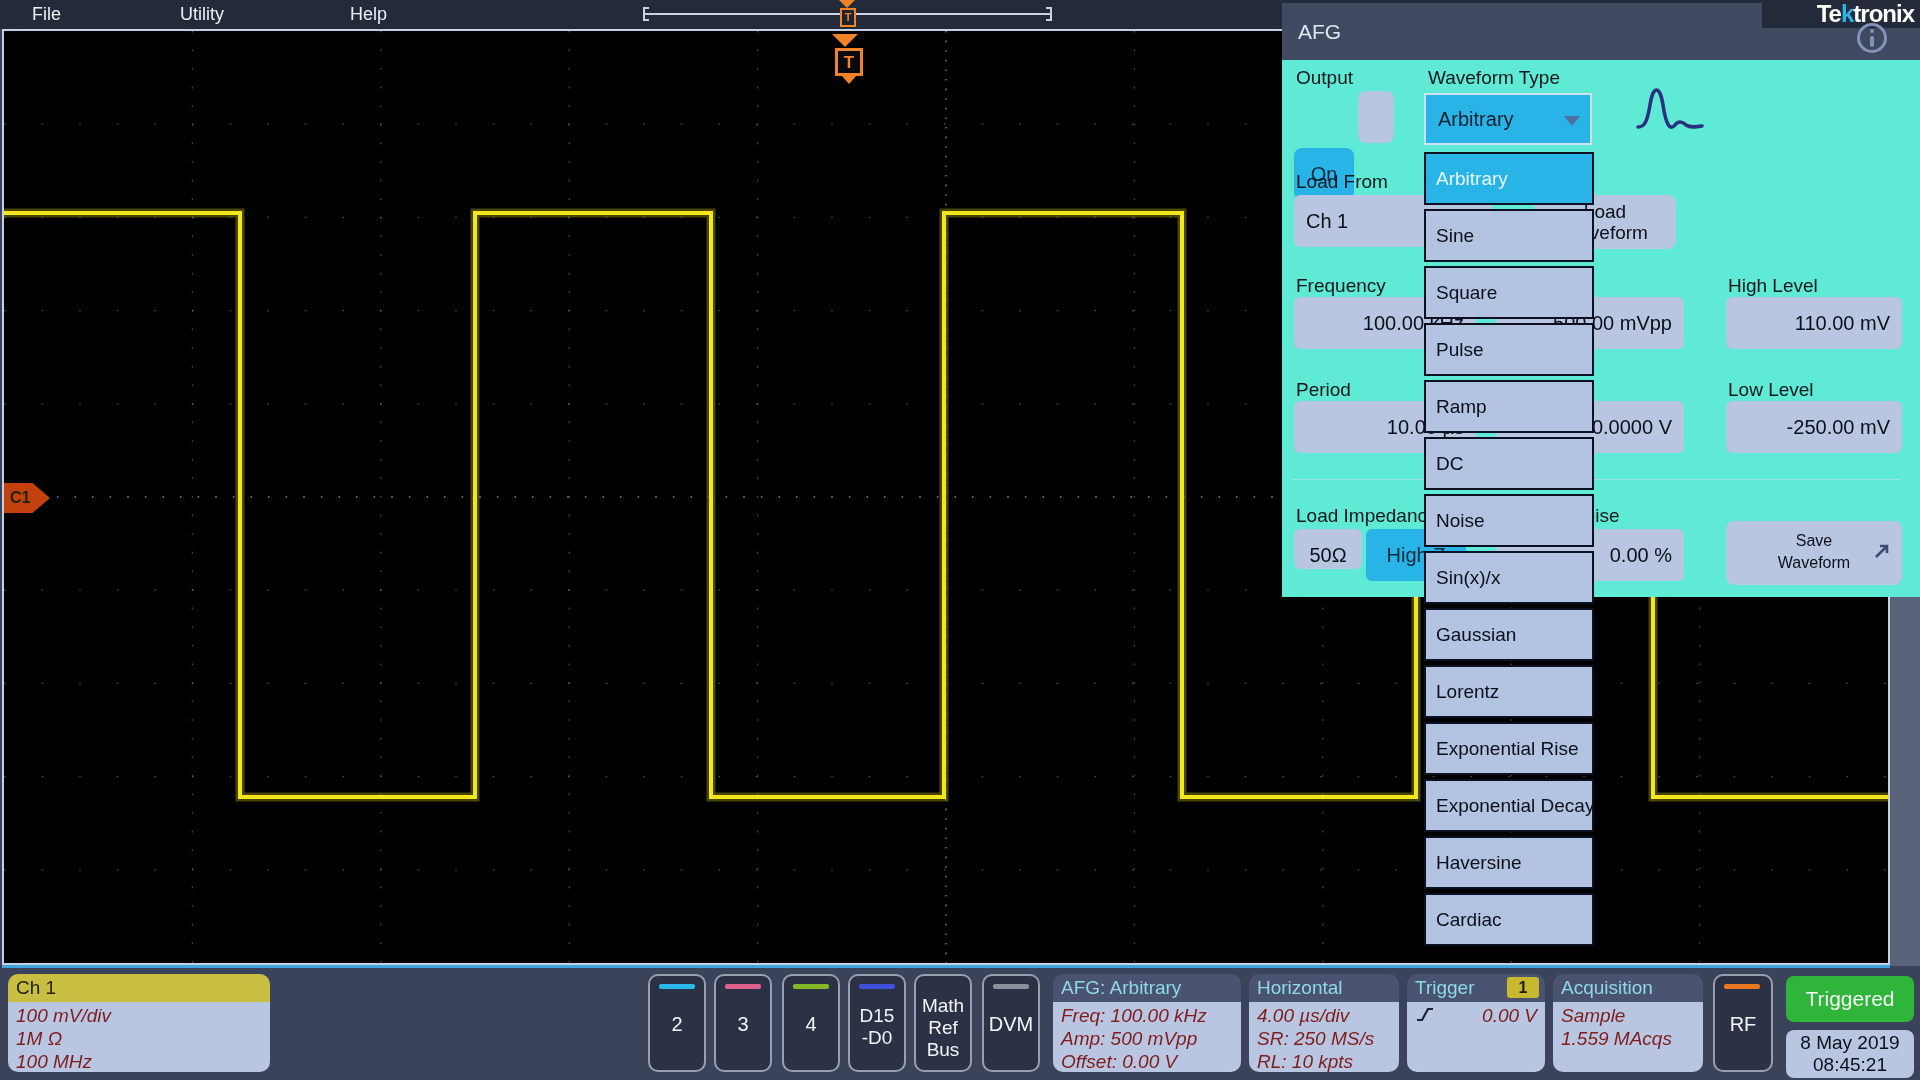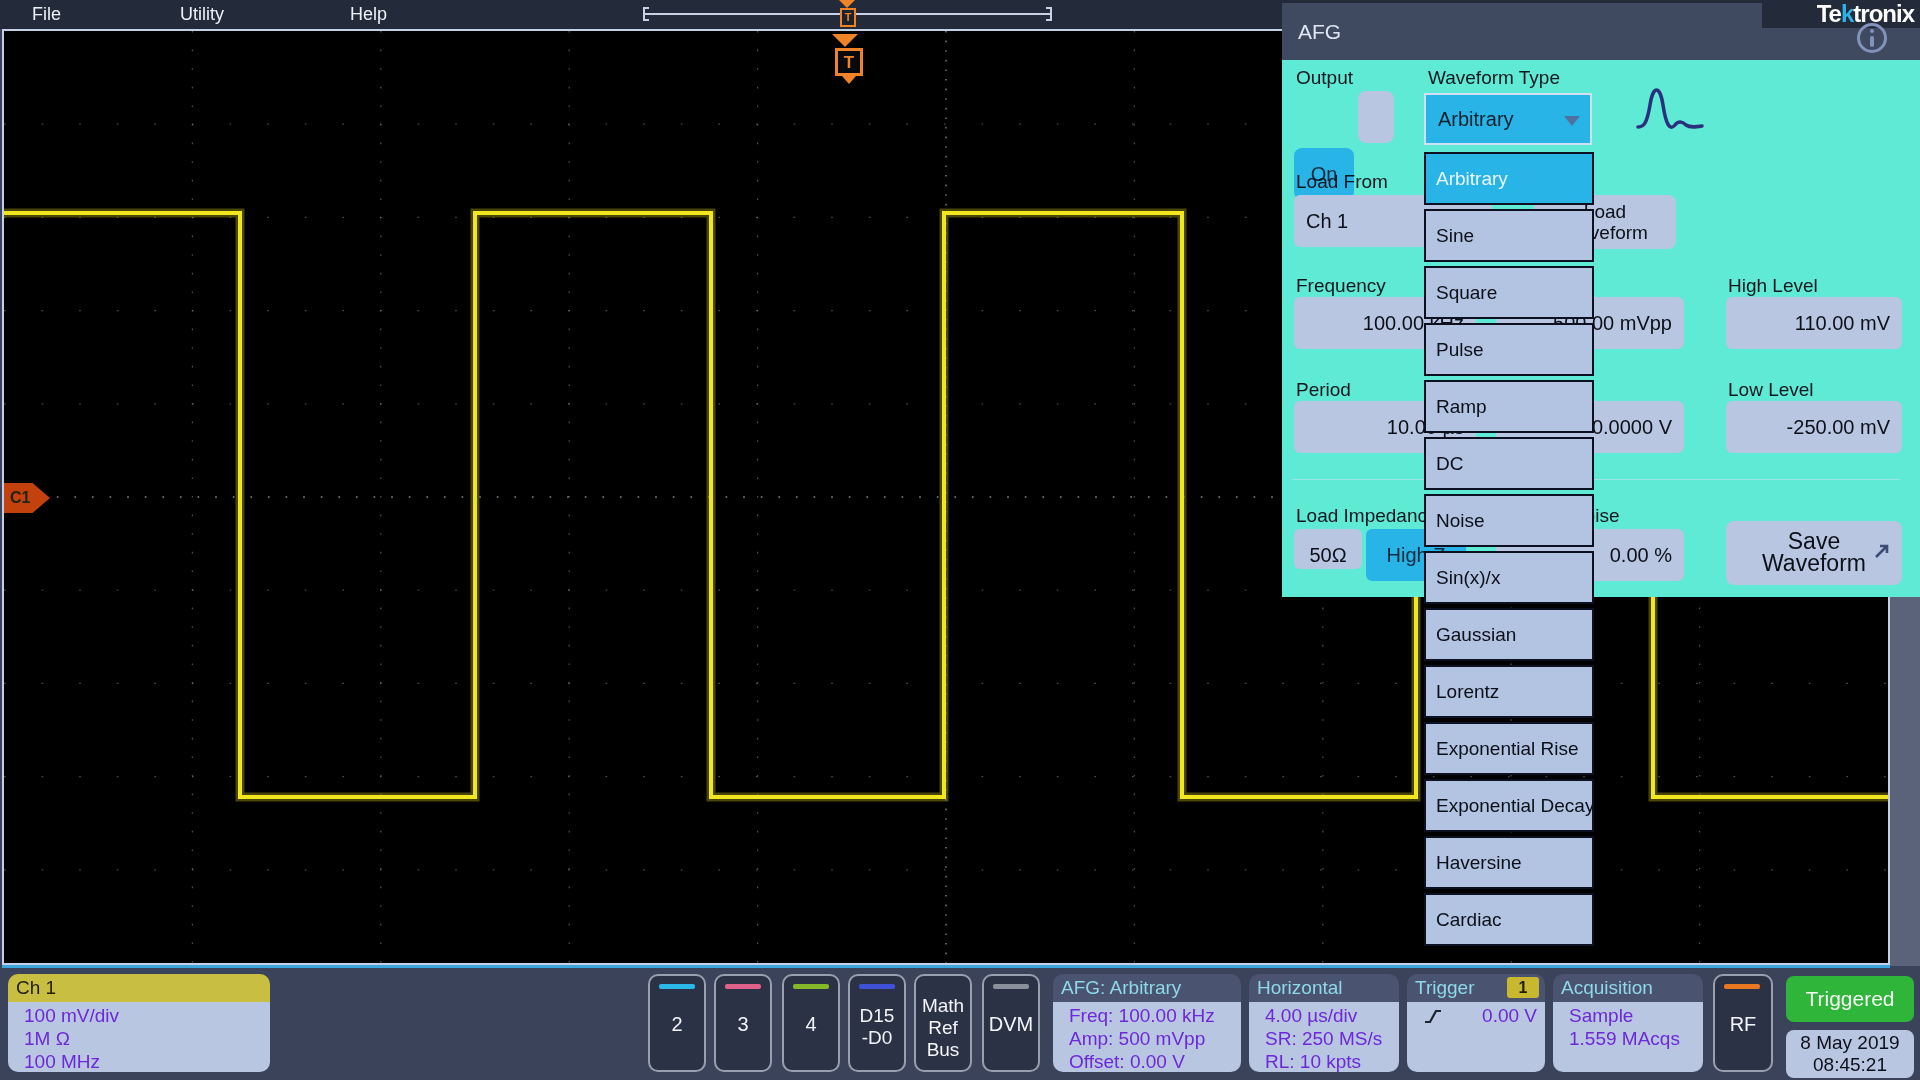--- a/index.html
+++ b/index.html
@@ -62,47 +62,47 @@
   #freq-field { left:12px; top:294px; width:182px; height:52px; }
   #ampl-field { left:214px; top:294px; width:188px; height:52px; }
   #high-field { left:444px; top:294px; width:176px; height:52px; }
   #period-field { left:12px; top:398px; width:182px; height:52px; }
   #offset-field { left:214px; top:398px; width:188px; height:52px; }
   #low-field { left:444px; top:398px; width:176px; height:52px; }
   #panel-divider { position:absolute; left:10px; top:476px; width:608px; height:1px; background:rgba(215,224,240,.5); }
   #fifty-btn { left:12px; top:526px; width:68px; height:40px; font-size:20px; line-height:52px; border-radius:6px; }
   #highz-btn { left:84px; top:526px; width:100px; height:52px; font-size:20px; line-height:52px; border-radius:6px; }
   #noise-field { left:214px; top:526px; width:188px; height:52px; }
-  #save-btn { left:444px; top:518px; width:176px; height:64px; font-size:23px; line-height:22px; padding-top:9px; }
+  #save-btn { left:444px; top:518px; width:176px; height:64px; font-size:16px; line-height:22px; padding-top:9px; }
   #save-arrow { position:absolute; right:10px; top:20px; }
 
   
   #wt-dropdown { position:absolute; left:1424px; top:152px; width:170px; z-index:30; }
   .dd-item { height:53px; margin-bottom:4px; background:#b3c3e2; border:2px solid #0d1020;
     color:#0c1018; font-size:19px; line-height:49px; padding-left:10px; overflow:hidden; white-space:nowrap; cursor:pointer; }
   .dd-item.selected { background:#29b4e8; color:#eaf7fd; }
 
   
   #bottombar { position:absolute; left:0; top:968px; width:1920px; height:112px; background:#3a435a; z-index:6; }
   .bb-box { position:absolute; top:6px; height:98px; border-radius:10px; overflow:hidden; }
   .bb-head { height:28px; color:#8fd8ea; font-size:19px; line-height:27px; padding-left:8px; background:#4a5470; }
-  .bb-body { background:#b9c6e2; color:#6d28d9; font-size:19px; line-height:23px; padding:2px 8px 0 16px; height:70px; }
+  .bb-body { background:#b9c6e2; color:#7f1d1d; font-size:19px; line-height:23px; padding:2px 8px 0 8px; height:70px;font-style:italic; }
   #ch1-box { left:8px; width:262px; }
   #ch1-box .bb-head { background:#c8bf42; color:#23200a; }
   .chan-btn { position:absolute; top:6px; width:58px; height:98px; background:#2b3245;
     border:2px solid #98a0b0; border-radius:10px; color:#f2f5fa; text-align:center; cursor:pointer; }
   .chan-bar { position:absolute; left:9px; top:8px; width:36px; height:5px; border-radius:2px; }
   .chan-label { position:absolute; left:0; width:100%; top:50%; transform:translateY(-42%); font-size:20px; line-height:23px; }
   #afg-box { left:1053px; width:188px; }
   #horiz-box { left:1249px; width:150px; }
   #trig-box { left:1407px; width:138px; }
   #trig-box .bb-head { display:flex; }
   #trig-badge { margin-left:auto; margin-right:6px; margin-top:3px; width:32px; height:21px; background:#c8b830;
     border-radius:3px; color:#201c04; font-size:16px; font-weight:bold; text-align:center; line-height:21px; }
-  #trig-level-row { display:flex; align-items:center; }
+  #trig-level-row { display:flex; }
   #trig-level { margin-left:auto; }
   #acq-box { left:1553px; width:150px; }
   #rf-btn { left:1713px; width:60px; }
   #triggered-badge { position:absolute; left:1786px; top:8px; width:128px; height:46px; background:#2fb53a;
     border-radius:8px; color:#f4faf4; font-size:21px; text-align:center; line-height:46px; }
   #datetime-box { position:absolute; left:1786px; top:62px; width:128px; height:48px; background:#b9c6e2;
     border-radius:8px; color:#0c1018; font-size:19px; line-height:22px; text-align:center; padding-top:2px; }
 
   
   #logo-strip { position:absolute; left:1762px; top:0; width:158px; height:28px; background:#232a39; z-index:40;

